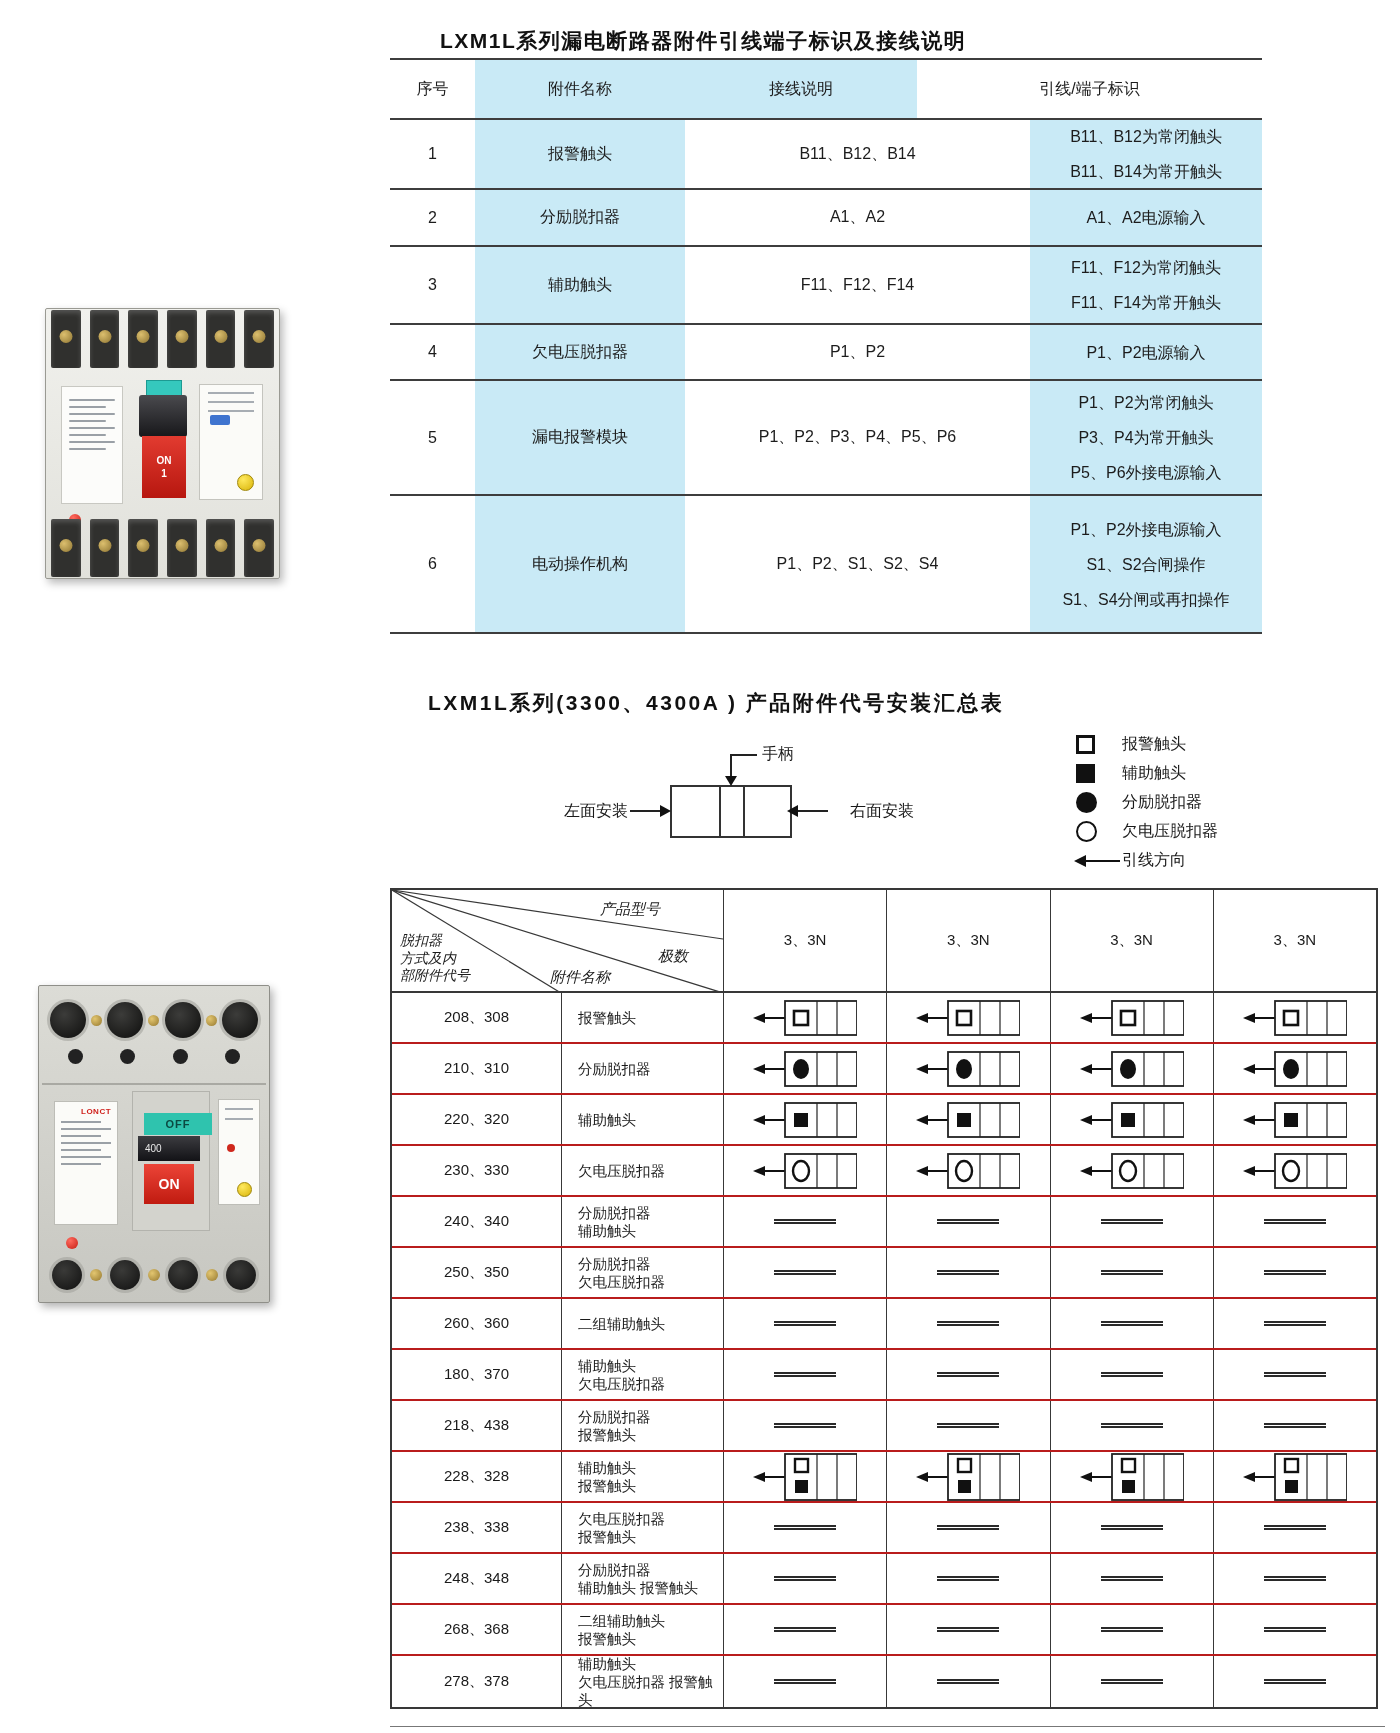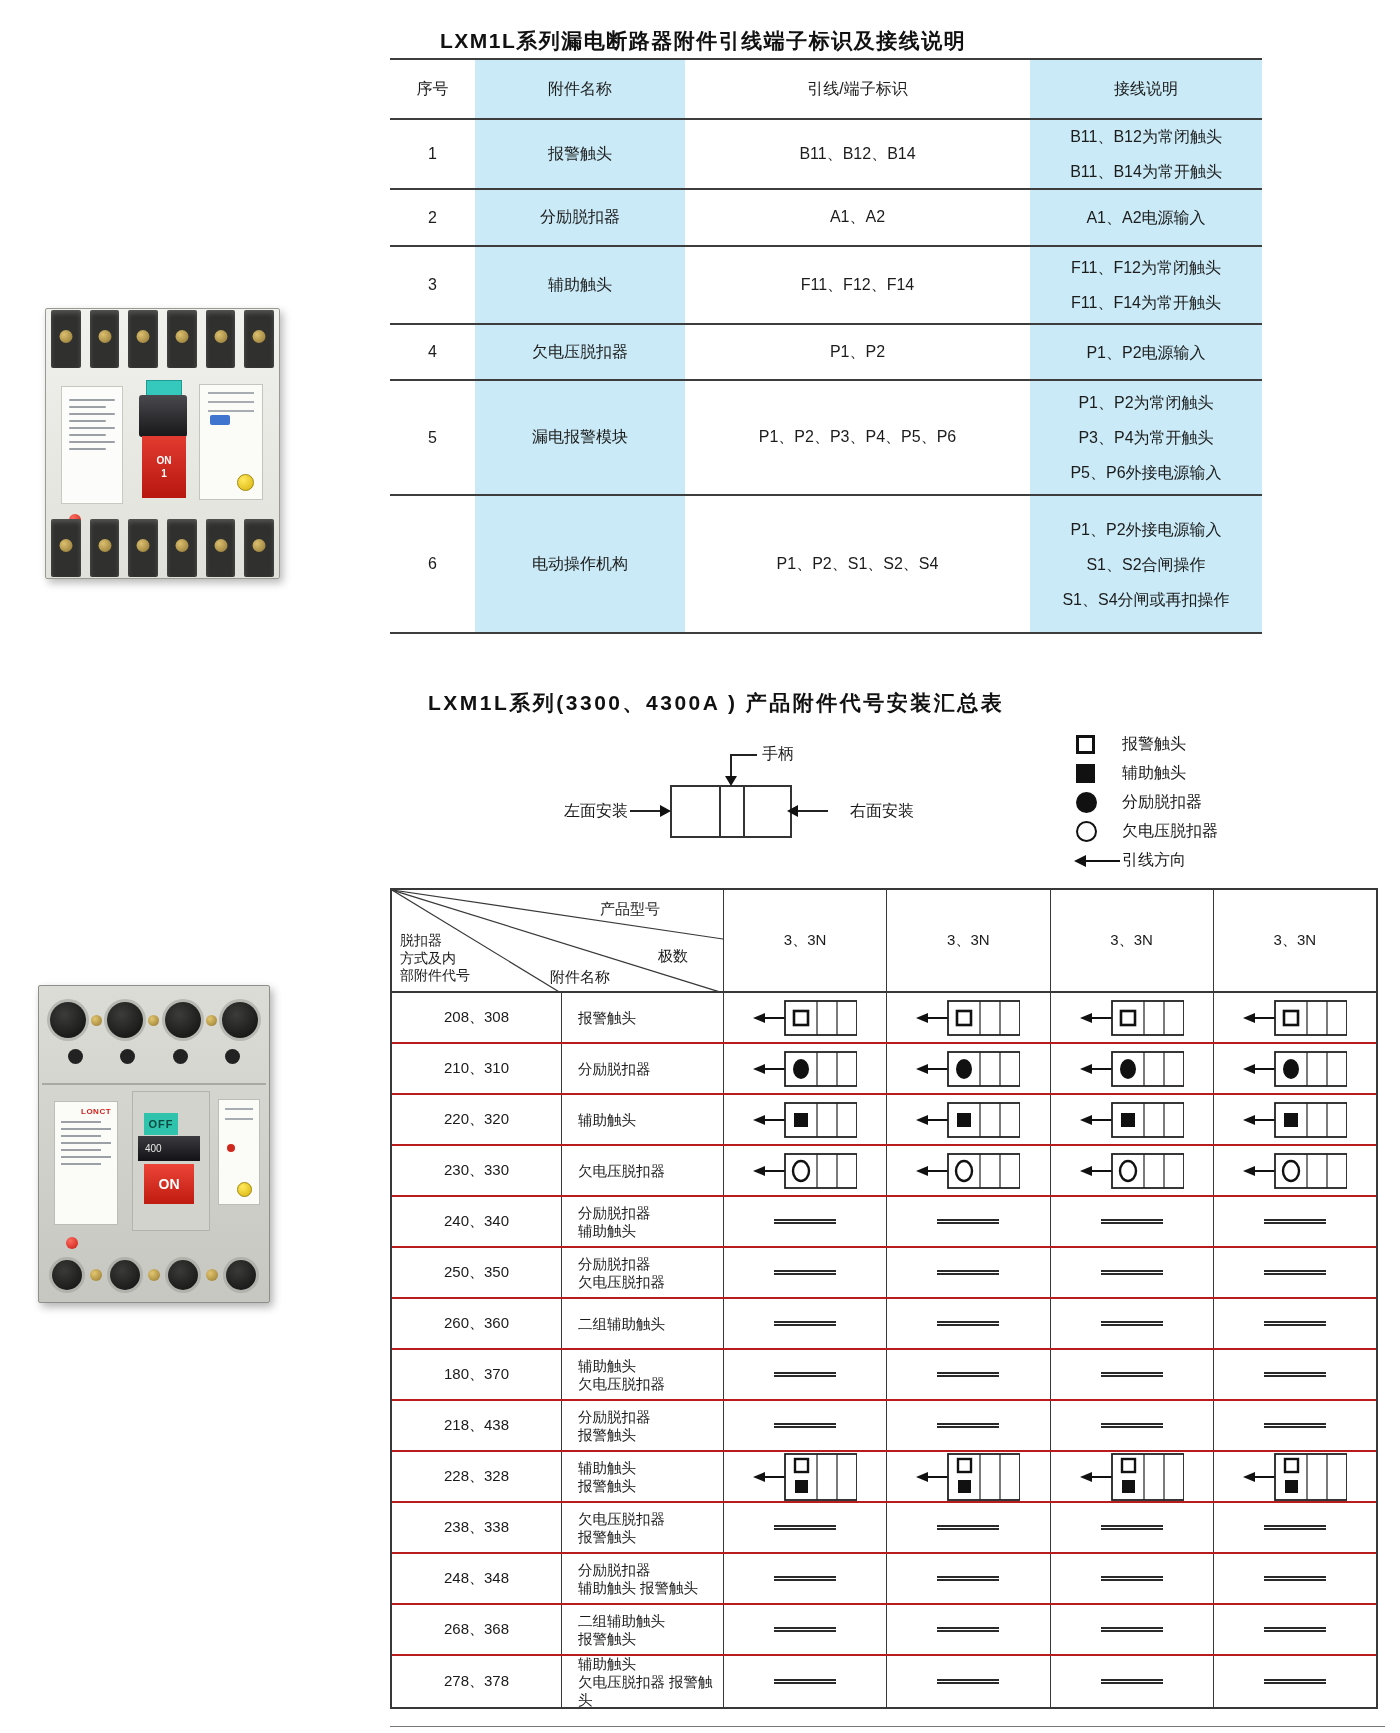--- a/index.html
+++ b/index.html
@@ -49,21 +49,21 @@
   .ls-oci { width:21px; height:21px; border-radius:50%; border:2.5px solid #111; background:#fff; }
   .ls-arr { position:relative; width:44px; height:2px; background:#111; }
   .ls-arr::before { content:""; position:absolute; left:-2px; top:-5px; width:0; height:0;
       border-top:6px solid transparent; border-bottom:6px solid transparent; border-right:12px solid #111; }
 
   
   .table2 { position:absolute; left:390px; top:888px; width:988px; border:2px solid #383838; background:#fff; }
   .t2-header { display:flex; height:103px; border-bottom:2px solid #383838; }
   .t2-corner { position:relative; width:331px; height:103px; flex:none; }
   .t2-corner svg { position:absolute; left:0; top:0; }
-  .t2-clabel { position:absolute; font-size:15px; white-space:pre-line; }
+  .t2-clabel { position:absolute; font-size:15px; white-space:pre-line;font-style:italic; }
   #cl-product { left:208px; top:10px; }
   #cl-poles   { left:266px; top:57px; }
   #cl-name    { left:158px; top:78px; }
   #cl-code    { left:8px; top:42px; font-size:14px; line-height:17.5px; }
   .t2-products { flex:1; display:flex; flex-direction:column; }
   .t2-prow { display:flex; flex:1; }
   .t2-prow.first { border-bottom:2px solid #383838; }
   .t2-hcell { flex:1; display:flex; align-items:center; justify-content:center; font-size:15px; border-left:1px solid #383838; }
   .t2-row { display:flex; height:51px; border-bottom:2px solid #b91c1c; }
   .t2-row:last-child { border-bottom:none; }
@@ -109,21 +109,21 @@
   .p2-holes i { width:36px; height:36px; border-radius:50%; background:radial-gradient(circle at 40% 35%,#3c3c3a,#0d0d0c); box-shadow:0 0 0 3px #b9b9b3; }
   .p2-holes em { width:11px; height:11px; border-radius:50%; background:radial-gradient(circle at 35% 35%,#e3c670,#95782f); display:block; }
   .p2-holes2 { position:absolute; left:30px; right:30px; top:64px; display:flex; justify-content:space-between; }
   .p2-holes2 i { width:15px; height:15px; border-radius:50%; background:#222; }
   .p2-seam { position:absolute; left:4px; right:4px; top:98px; height:2px; background:#a9a9a3; }
   .p2-label { position:absolute; left:16px; top:116px; width:64px; height:124px; background:#fbfbf8; border:1px solid #bdbdb7; padding:5px 6px; }
   .p2-brand { color:#cf1f1a; font-size:8px; font-weight:bold; letter-spacing:.5px; display:block;padding-left:20px; }
   .p2-label b { display:block; height:2px; background:#9aa0a6; margin:5px 0; }
   .p2-label b:nth-child(2n) { width:80%; }
   .p2-plate { position:absolute; left:94px; top:106px; width:78px; height:140px; background:#d3d3cd; border:1px solid #b3b3ad; }
-  .p2-off { position:absolute; left:106px; top:128px; width:34px; height:22px; background:#2fc3ae; color:#0b4a42;
+  .p2-off { position:absolute; left:106px; top:128px; width:68px; height:22px; background:#2fc3ae; color:#0b4a42;
             font-size:11px; font-weight:bold; display:flex; align-items:center; justify-content:center; letter-spacing:1px; }
   .p2-bar { position:absolute; left:100px; top:151px; width:62px; height:25px; background:linear-gradient(180deg,#3c3c40,#121216);
             color:#e8e8e8; font-size:10px; display:flex; align-items:center; padding-left:7px; }
   .p2-on  { position:absolute; left:106px; top:179px; width:50px; height:40px; background:linear-gradient(180deg,#ec4437,#c01b10);
             color:#fff; font-weight:bold; font-size:14px; display:flex; align-items:center; justify-content:center; }
   .p2-panel { position:absolute; left:180px; top:114px; width:42px; height:106px; background:#fbfbf8; border:1px solid #bdbdb7; }
   .p2-panel b { display:block; height:2px; background:#a7adb3; margin:8px 6px 0 6px; }
   .p2-paneldot-r { position:absolute; left:8px; top:44px; width:8px; height:8px; border-radius:50%; background:#cf281d; }
   .p2-paneldot-y { position:absolute; right:7px; bottom:7px; width:15px; height:15px; border-radius:50%;
       background:radial-gradient(circle at 35% 30%,#ffe95e,#d9b409); border:1px solid #a08708; }
@@ -182,22 +182,22 @@
         <i></i>
         <i></i>
       </div>
   </div>
 
   <div class="table1">
     <div>
         <div class="t1-row" style="height: 60px;">
           <div class="t1-cell t1c1">序号</div>
           <div class="t1-cell t1c2">附件名称</div>
+          <div class="t1-cell t1c4">接线说明</div>
           <div class="t1-cell t1c3">引线/端子标识</div>
-          <div class="t1-cell t1c4">接线说明</div>
         </div>
         <div class="t1-row" style="height: 70px;">
           <div class="t1-cell t1c1">1</div>
           <div class="t1-cell t1c2">报警触头</div>
           <div class="t1-cell t1c3">B11、B12、B14</div>
           <div class="t1-cell t1c4">
             <div class="t1-note">B11、B12为常闭触头</div>
             <div class="t1-note">B11、B14为常开触头</div>
           </div>
         </div>

